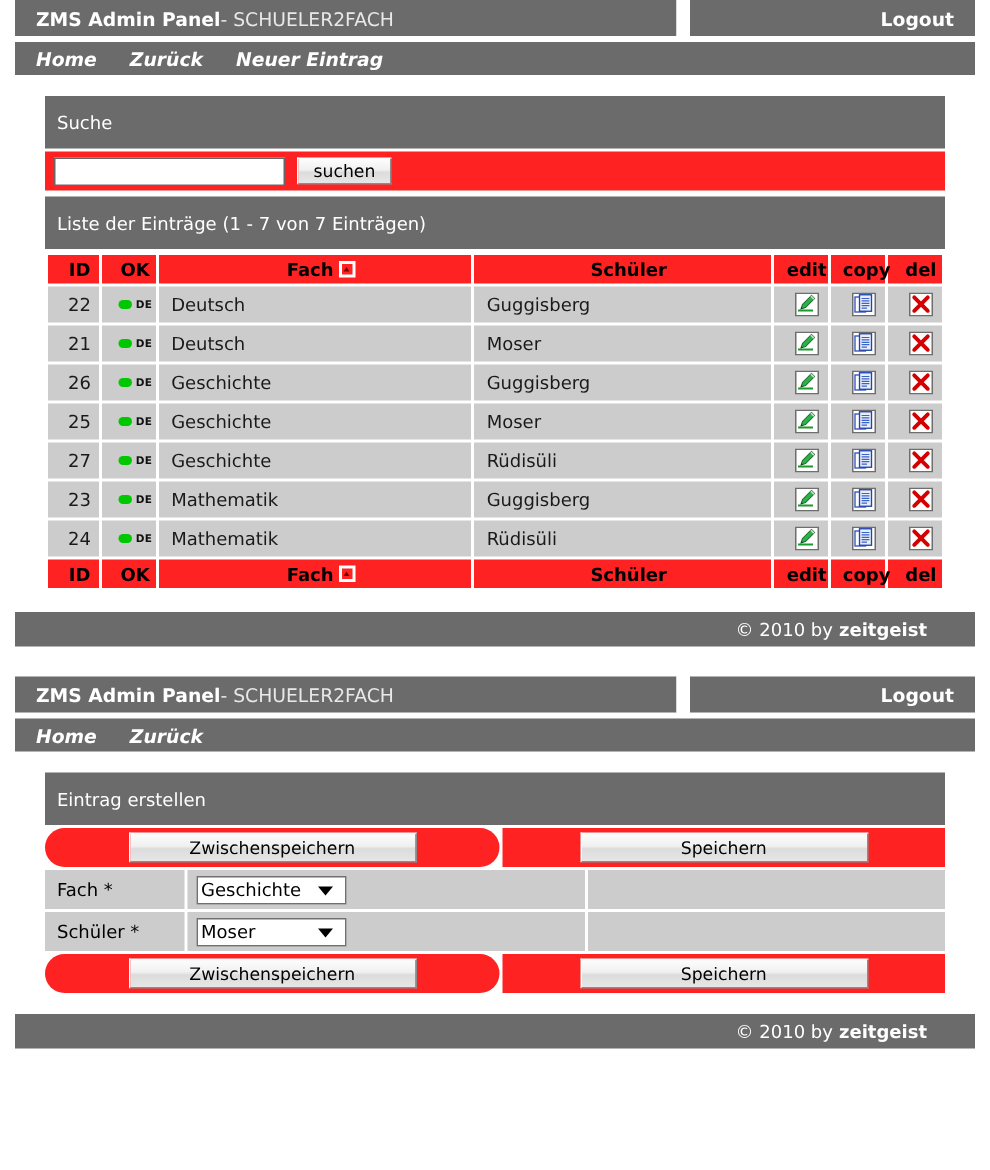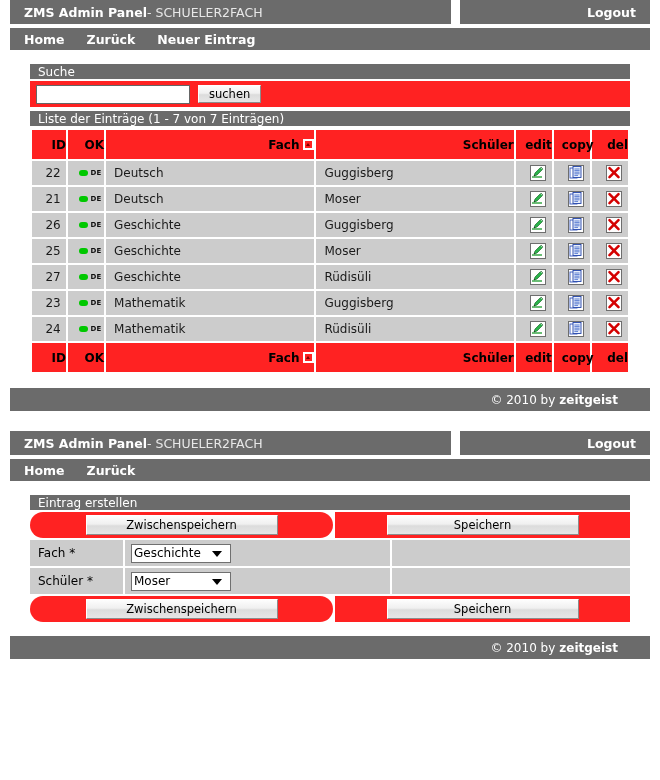--- a/index.html
+++ b/index.html
@@ -61,25 +61,26 @@
     align-items: center;
     padding-left: 14px;
     box-sizing: border-box;
   }
   .menu-item {
     color: #ffffff;
     font-weight: bold;
     font-size: 12.5px;
     margin-right: 22px;
     white-space: nowrap;
+    font-style: italic;
   }
 
   
   .section-head {
-    height: 15px;
+    height: 35px;
     margin: 0 30px 0 30px;
     background: #6b6b6b;
     color: #ffffff;
     display: flex;
     align-items: center;
     padding-left: 8px;
     box-sizing: border-box;
     font-size: 12px;
   }
 
@@ -128,24 +129,24 @@
     padding: 0;
     font-weight: normal;
     font-size: 12px;
     height: 24px;
     vertical-align: middle;
   }
   table.grid th {
     background: #ff2222;
     color: #000000;
     font-weight: bold;
-    text-align: right;
+    text-align: center;
     padding-left: 8px;
     box-sizing: border-box;
-    height: 29px;
+    height: 19px;
   }
   th.col-id, th.col-ok { text-align: center; padding-left: 0; }
   th.col-act {
     font-weight: normal;
     text-align: center;
     padding-left: 0;
     font-size: 11.5px;
     margin-top: 29px;
   }
   table.grid td {

